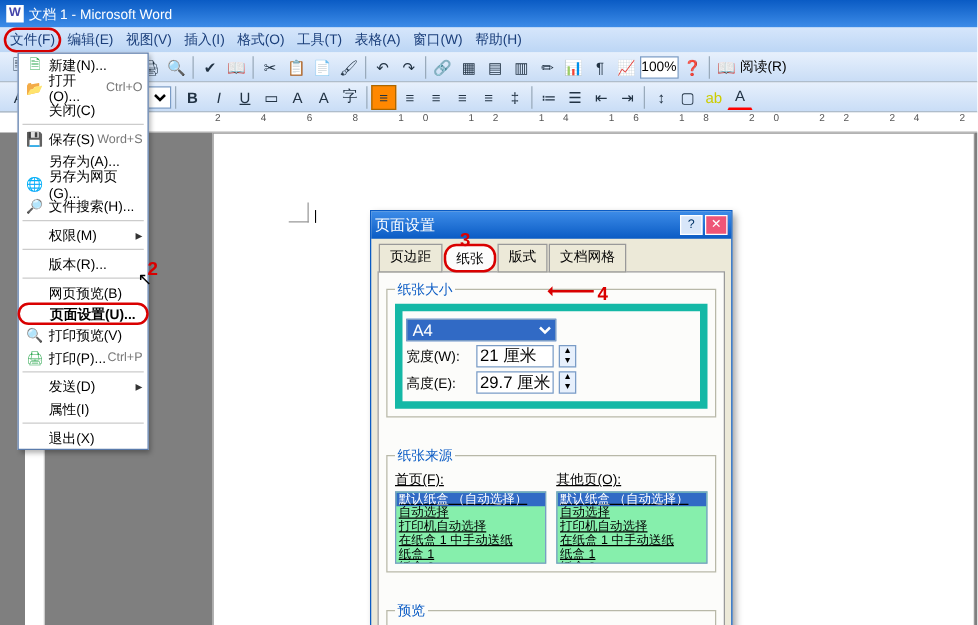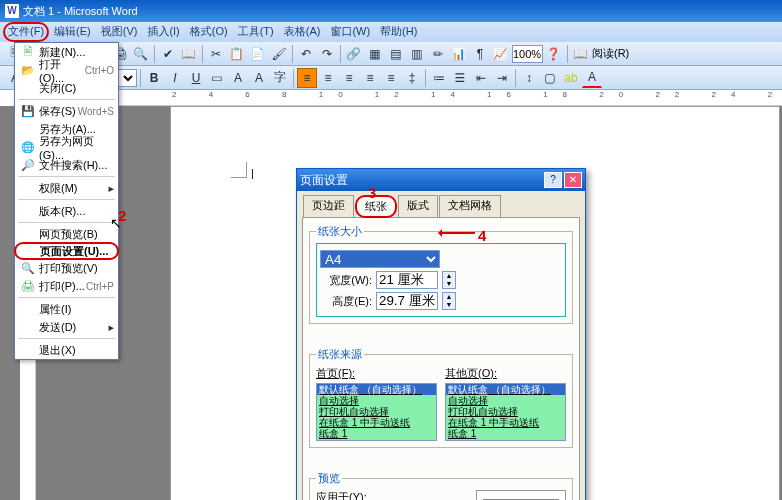--- a/index.html
+++ b/index.html
@@ -45,25 +45,25 @@
 .dialog .dtitle .wbtn { width: 18px; height: 16px; background: #d8e6f9; border: 1px solid #fff; margin-left: 2px; text-align: center; font-size: 10px; color: #036; line-height: 14px; }
 .dialog .dtitle .xbtn { background: #e57; color: #fff; }
 .dialog .tabs { display: flex; padding: 4px 6px 0 6px; }
 .dialog .tab { padding: 2px 8px; border: 1px solid #999; background: #ece9d8; margin-right: 1px; font-size: 11px; }
 .dialog .tab.active { background: #fcfcfc; border-bottom-color: #fcfcfc; position: relative; z-index: 1; }
 .dialog .tab.ann3 { border: 2px solid #d90000; border-radius: 10px; }
 .dialog .body { border: 1px solid #999; margin: 0 5px 5px 5px; background: #fcfcfa; padding: 6px; margin-top: -1px; }
 .dialog fieldset { border: 1px solid #b8b8a8; padding: 4px 6px 6px 6px; margin-bottom: 23px; }
 .dialog legend { color: #0a5bc4; font-size: 11px; padding: 0 2px; }
 .dialog .fld { display: flex; align-items: center; margin: 3px 0; gap: 4px; }
-.dialog .fld label { width: 52px; font-size: 11px; text-align: right; }
+.dialog .fld label { width: 52px; font-size: 11px; }
 .dialog select.wide { width: 120px; height: 18px; border: 1px solid #7a9cc6; }
 .dialog input.num { width: 62px; height: 18px; border: 1px solid #7a9cc6; padding-left: 2px; }
 .dialog .spin { width: 14px; height: 18px; border: 1px solid #7a9cc6; background: #e7f0fc; font-size: 7px; line-height: 8px; text-align: center; }
-.dialog .redbox { border: 1px solid #14b8a6; padding: 3px; }
+.dialog .redbox { border: 6px solid #14b8a6; padding: 3px; }
 .ann4 { position: absolute; color: #d90000; font-size: 15px; font-weight: bold; left: 478px; top: 227px; z-index: 35; }
 .ann4arrow { position: absolute; left: 440px; top: 232px; width: 35px; height: 2px; background: #d90000; z-index: 35; }
 .ann4arrow::before { content: ""; position: absolute; left: -6px; top: -3px; border: 4px solid transparent; border-right-color: #d90000; }
 .dialog .two-col { display: flex; gap: 8px; }
 .dialog .col { flex: 1; text-decoration: underline; }
 .dialog .col .clbl { font-size: 11px; margin-bottom: 2px; display: block; }
 .dialog .listbox { width: 100%; height: 58px; border: 1px solid #7a9cc6; background: #86efac; font-size: 10px; overflow: hidden; }
 .dialog .listbox div { padding: 0 2px; line-height: 11px; }
 .dialog .listbox .sel { background: #316ac5; color: #fff; }
 .dialog .preview-row { display: flex; gap: 8px; }
@@ -228,27 +228,27 @@
   <div class="row">
       <span class="ic">🔍</span>
       <span class="lbl">打印预览(V)</span>
     </div>
   <div class="row">
       <span class="ic">🖨</span>
       <span class="lbl">打印(P)...</span>
       <span class="sc">Ctrl+P</span>
     </div>
   <div class="sep"></div>
+  <div class="row arrow">
+      <span class="ic"></span>
+      <span class="lbl">发送(D)</span>
+    </div>
   <div class="row">
       <span class="ic"></span>
       <span class="lbl">属性(I)</span>
-    </div>
-  <div class="row arrow">
-      <span class="ic"></span>
-      <span class="lbl">发送(D)</span>
     </div>
   <div class="sep"></div>
   <div class="row">
       <span class="ic"></span>
       <span class="lbl">退出(X)</span>
     </div>
 </div>
 <span class="ann2">2</span>
 <span class="cursor-arrow">↖</span>
 

